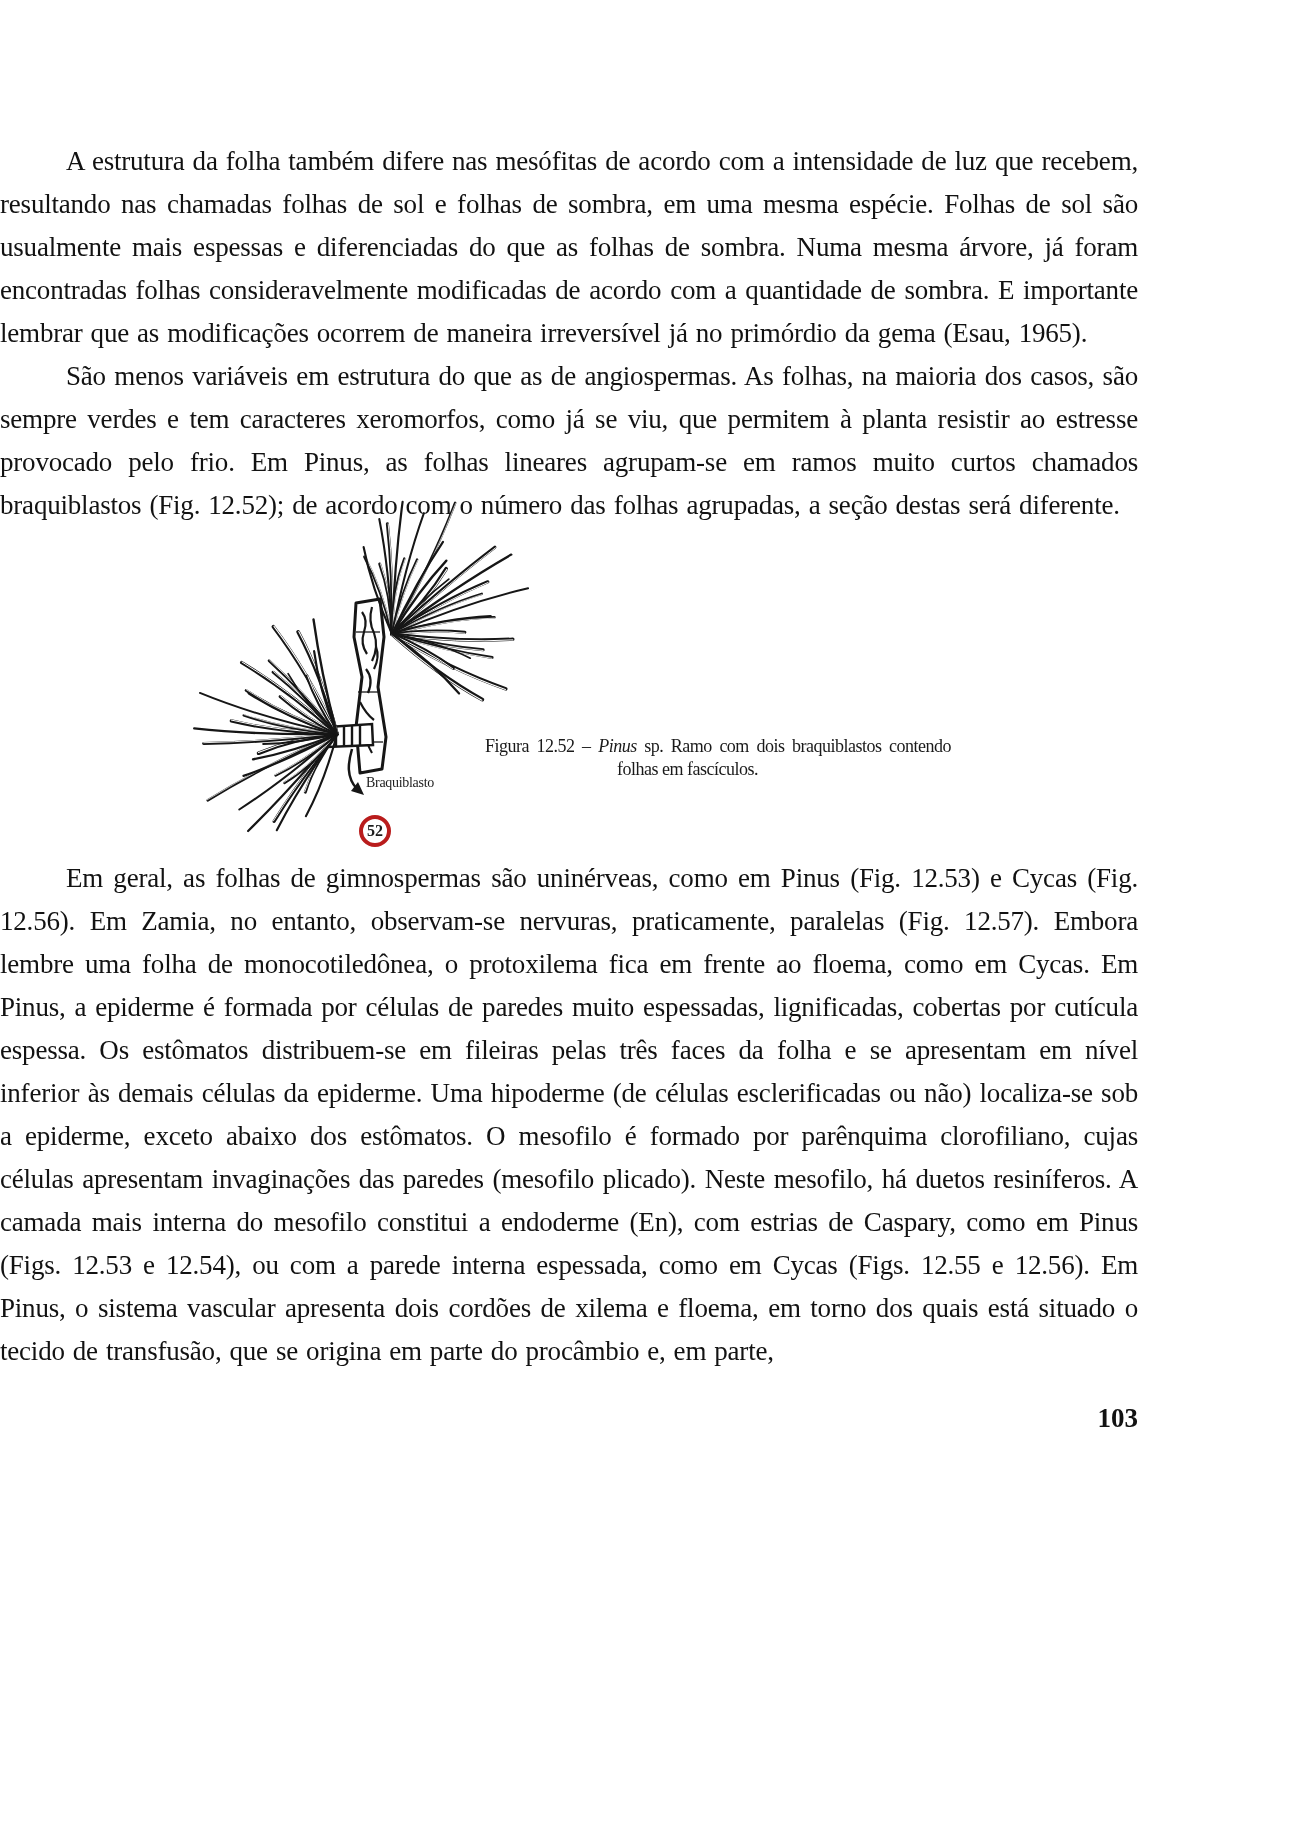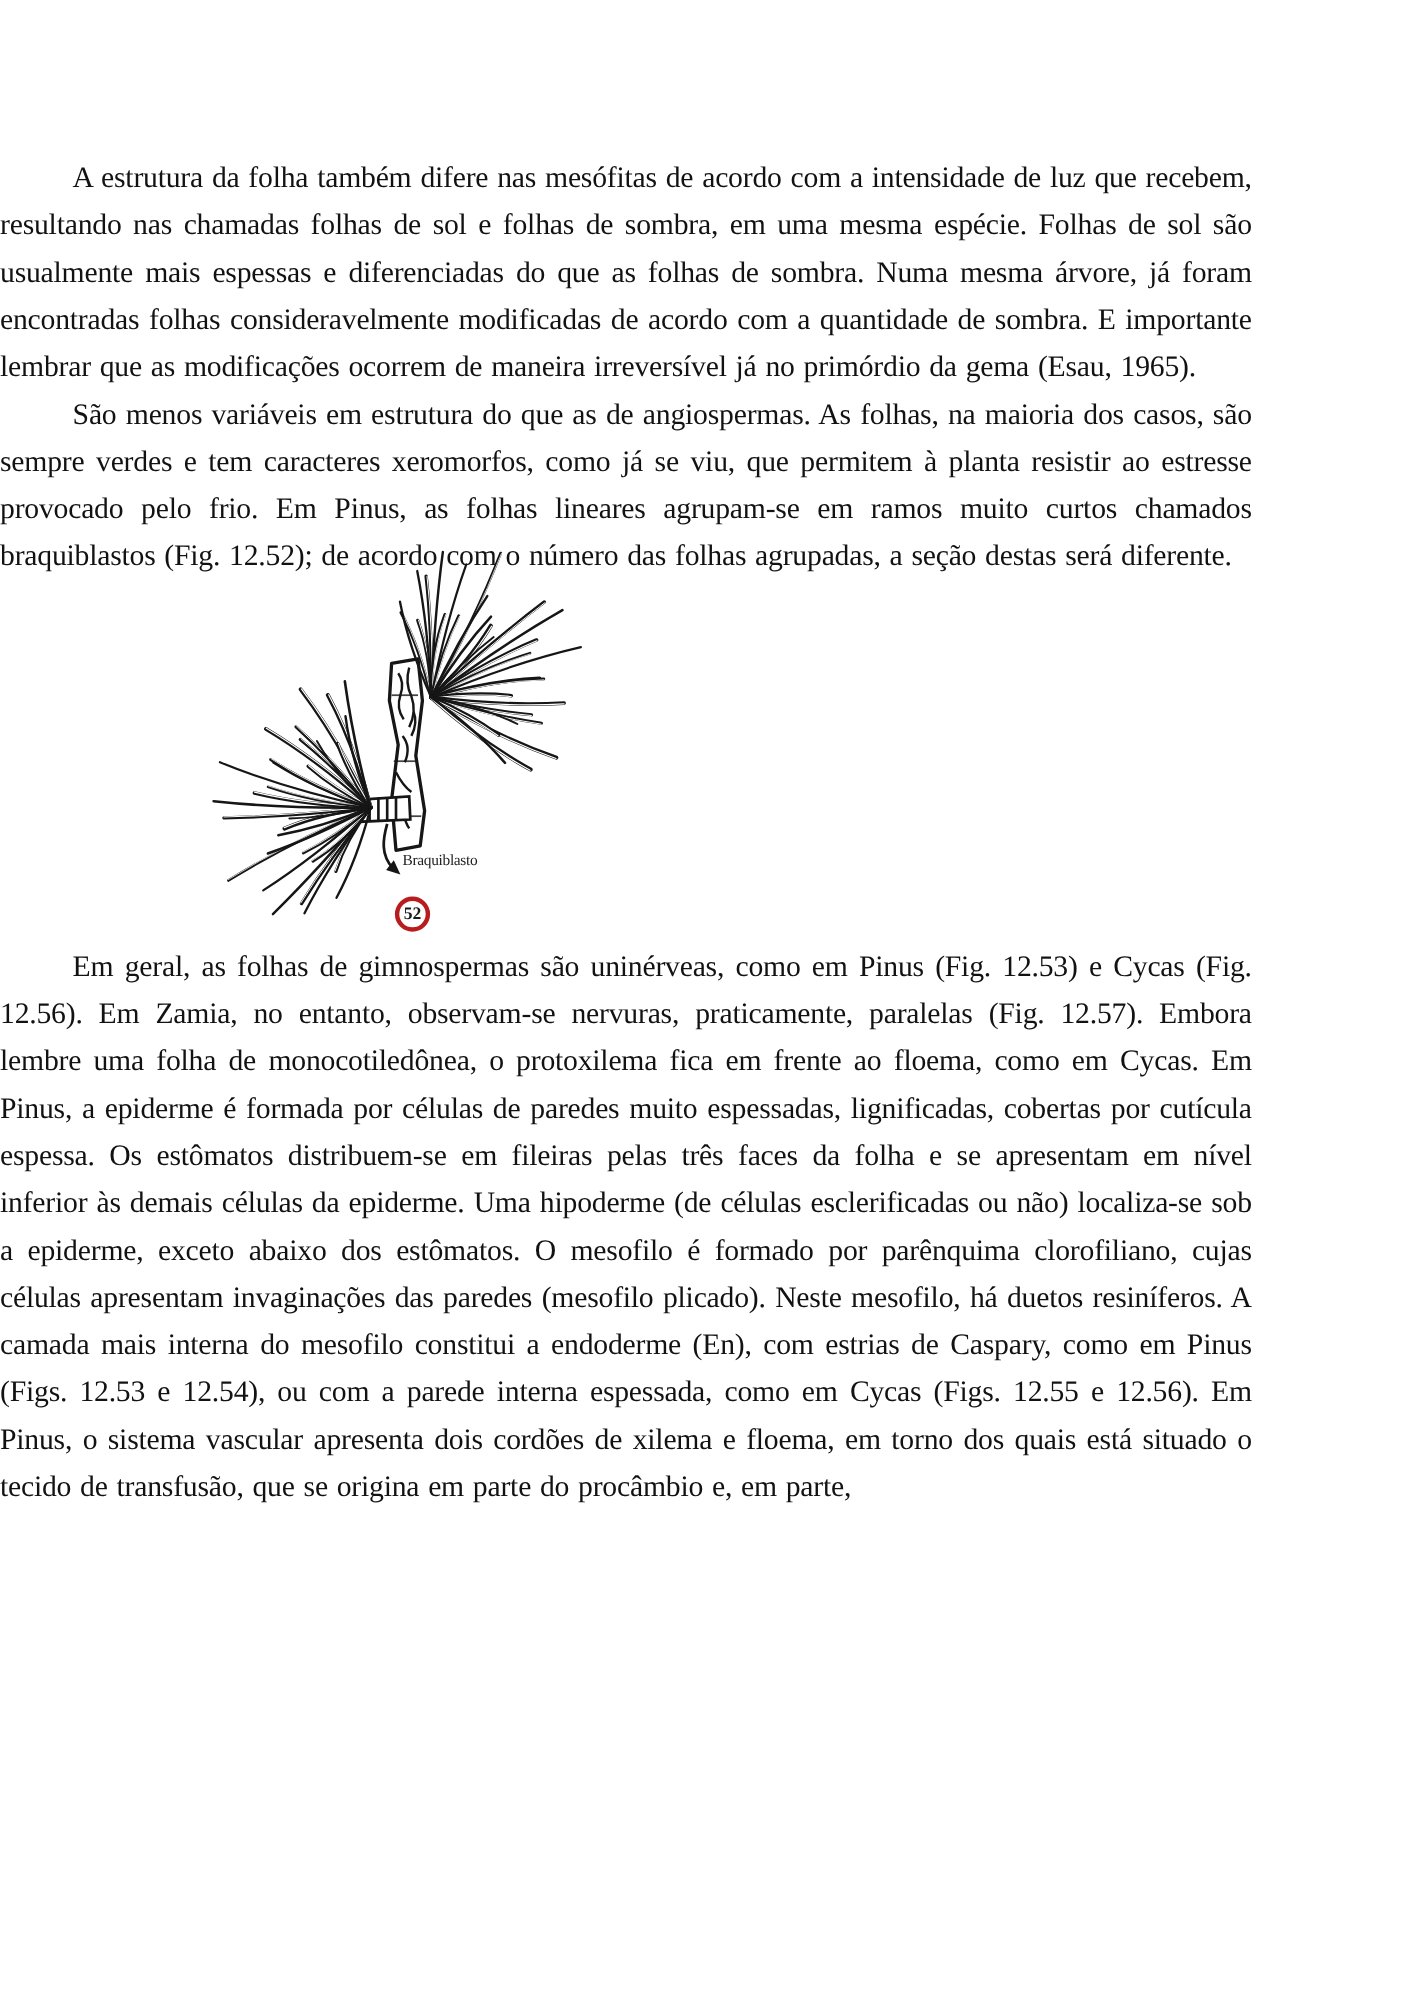--- a/index.html
+++ b/index.html
@@ -239,19 +239,21 @@
           <path d="M204,258 L191,254 L198,245 Z" fill="#161616" stroke="none"></path>
         </g>
       </svg>
 
       <span class="annot-label">Braquiblasto</span>
 
       <span class="annot-circle">
         <span>52</span>
       </span>
 
+      <div class="figcaption"><span>Figura 12.52 –</span> <i>Pinus</i> <span>sp. Ramo com dois braquiblastos contendo folhas em fascículos.</span></div>
     </div>
 
     <p class="body-par">Em geral, as folhas de gimnospermas são uninérveas, como em Pinus (Fig. 12.53) e Cycas (Fig. 12.56). Em Zamia, no entanto, observam-se nervuras, praticamente, paralelas (Fig. 12.57). Embora lembre uma folha de monocotiledônea, o protoxilema fica em frente ao floema, como em Cycas. Em Pinus, a epiderme é formada por células de paredes muito espessadas, lignificadas, cobertas por cutícula espessa. Os estômatos distribuem-se em fileiras pelas três faces da folha e se apresentam em nível inferior às demais células da epiderme. Uma hipoderme (de células esclerificadas ou não) localiza-se sob a epiderme, exceto abaixo dos estômatos. O mesofilo é formado por parênquima clorofiliano, cujas células apresentam invaginações das paredes (mesofilo plicado). Neste mesofilo, há duetos resiníferos. A camada mais interna do mesofilo constitui a endoderme (En), com estrias de Caspary, como em Pinus (Figs. 12.53 e 12.54), ou com a parede interna espessada, como em Cycas (Figs. 12.55 e 12.56). Em Pinus, o sistema vascular apresenta dois cordões de xilema e floema, em torno dos quais está situado o tecido de transfusão, que se origina em parte do procâmbio e, em parte,</p>
 
+    <div class="page-number">103</div>
 
   </div>
 </div>
 
 </body></html>

